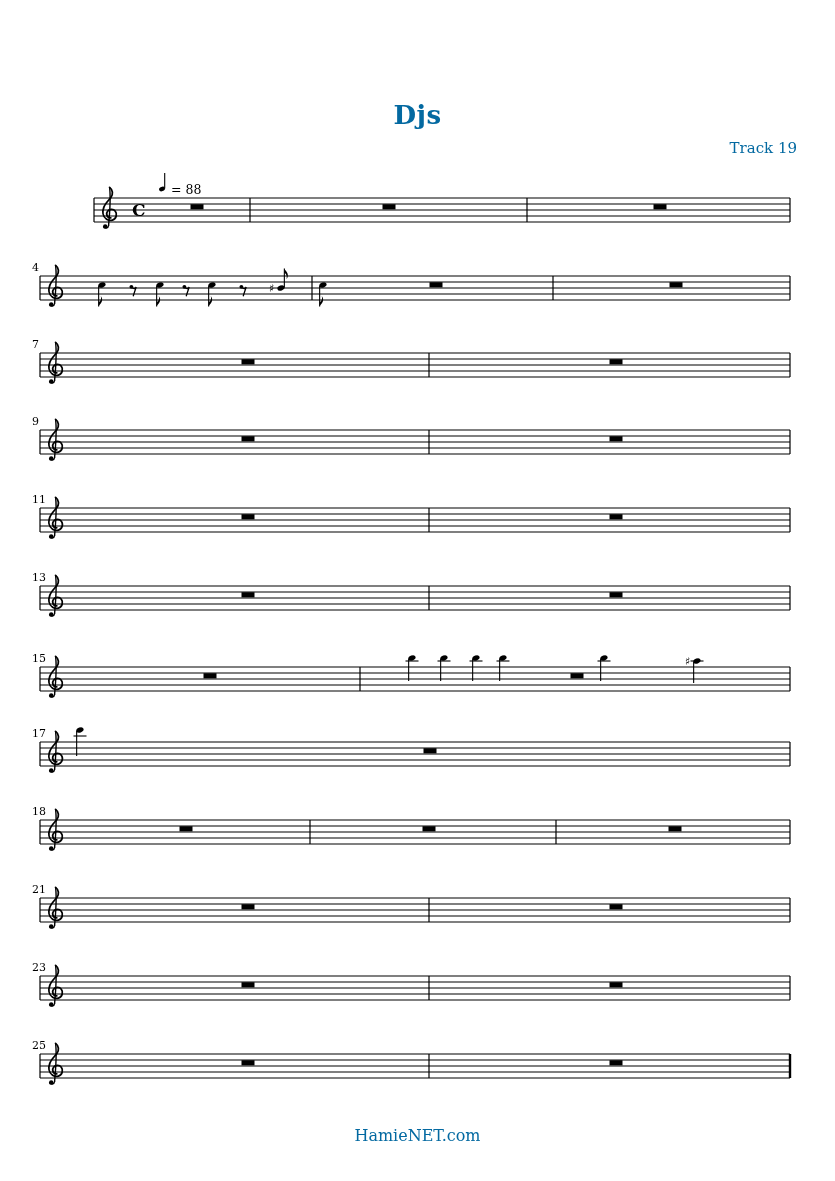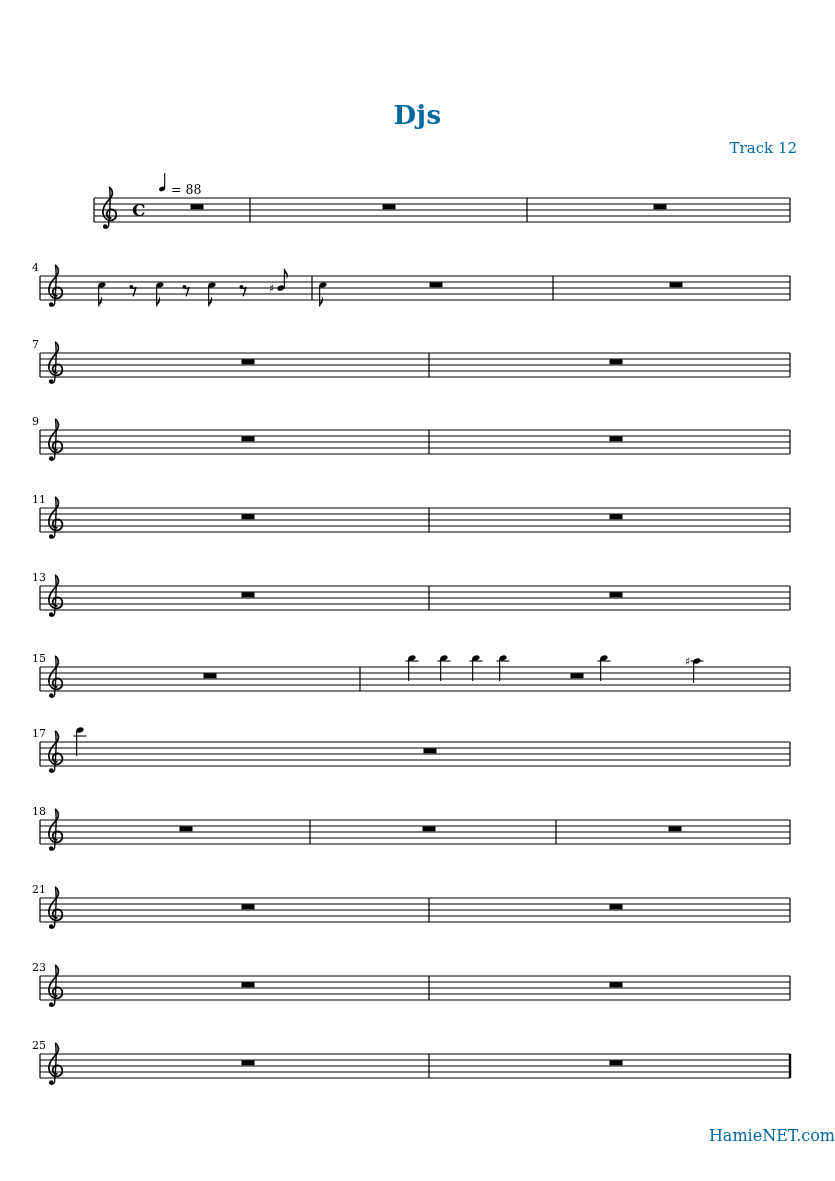--- a/index.html
+++ b/index.html
@@ -16,30 +16,30 @@
     position:absolute;top:100px;left:0;width:100%;
     text-align:center;font-size:26px;font-weight:bold;
     letter-spacing:0.5px;
   }
   .track{
     position:absolute;top:139px;right:38px;
     font-size:15px;
   }
   .footer{
     position:absolute;top:1126px;left:0;width:100%;
-    text-align:right;font-size:16px;
+    text-align:center;font-size:16px;
   }
   svg.score{position:absolute;left:0;top:0;}
 </style>
 </head>
 <body>
 
 <div class="page">
   <div class="title">Djs</div>
-  <div class="track">Track 12</div>
+  <div class="track">Track 19</div>
   <svg class="score" id="score-svg" width="835" height="1181" viewBox="0 0 835 1181">
       <g>
         <line x1="94" y1="198" x2="790" y2="198" stroke="#000000" stroke-width="1.05"></line>
         <line x1="94" y1="204" x2="790" y2="204" stroke="#000000" stroke-width="1.05"></line>
         <line x1="94" y1="210" x2="790" y2="210" stroke="#000000" stroke-width="1.05"></line>
         <line x1="94" y1="216" x2="790" y2="216" stroke="#000000" stroke-width="1.05"></line>
         <line x1="94" y1="222" x2="790" y2="222" stroke="#000000" stroke-width="1.05"></line>
         <line x1="94" y1="198" x2="94" y2="222" stroke="#000000" stroke-width="1.2"></line>
         <line x1="250" y1="198" x2="250" y2="222" stroke="#000000" stroke-width="1.2"></line>
         <line x1="527" y1="198" x2="527" y2="222" stroke="#000000" stroke-width="1.2"></line>

